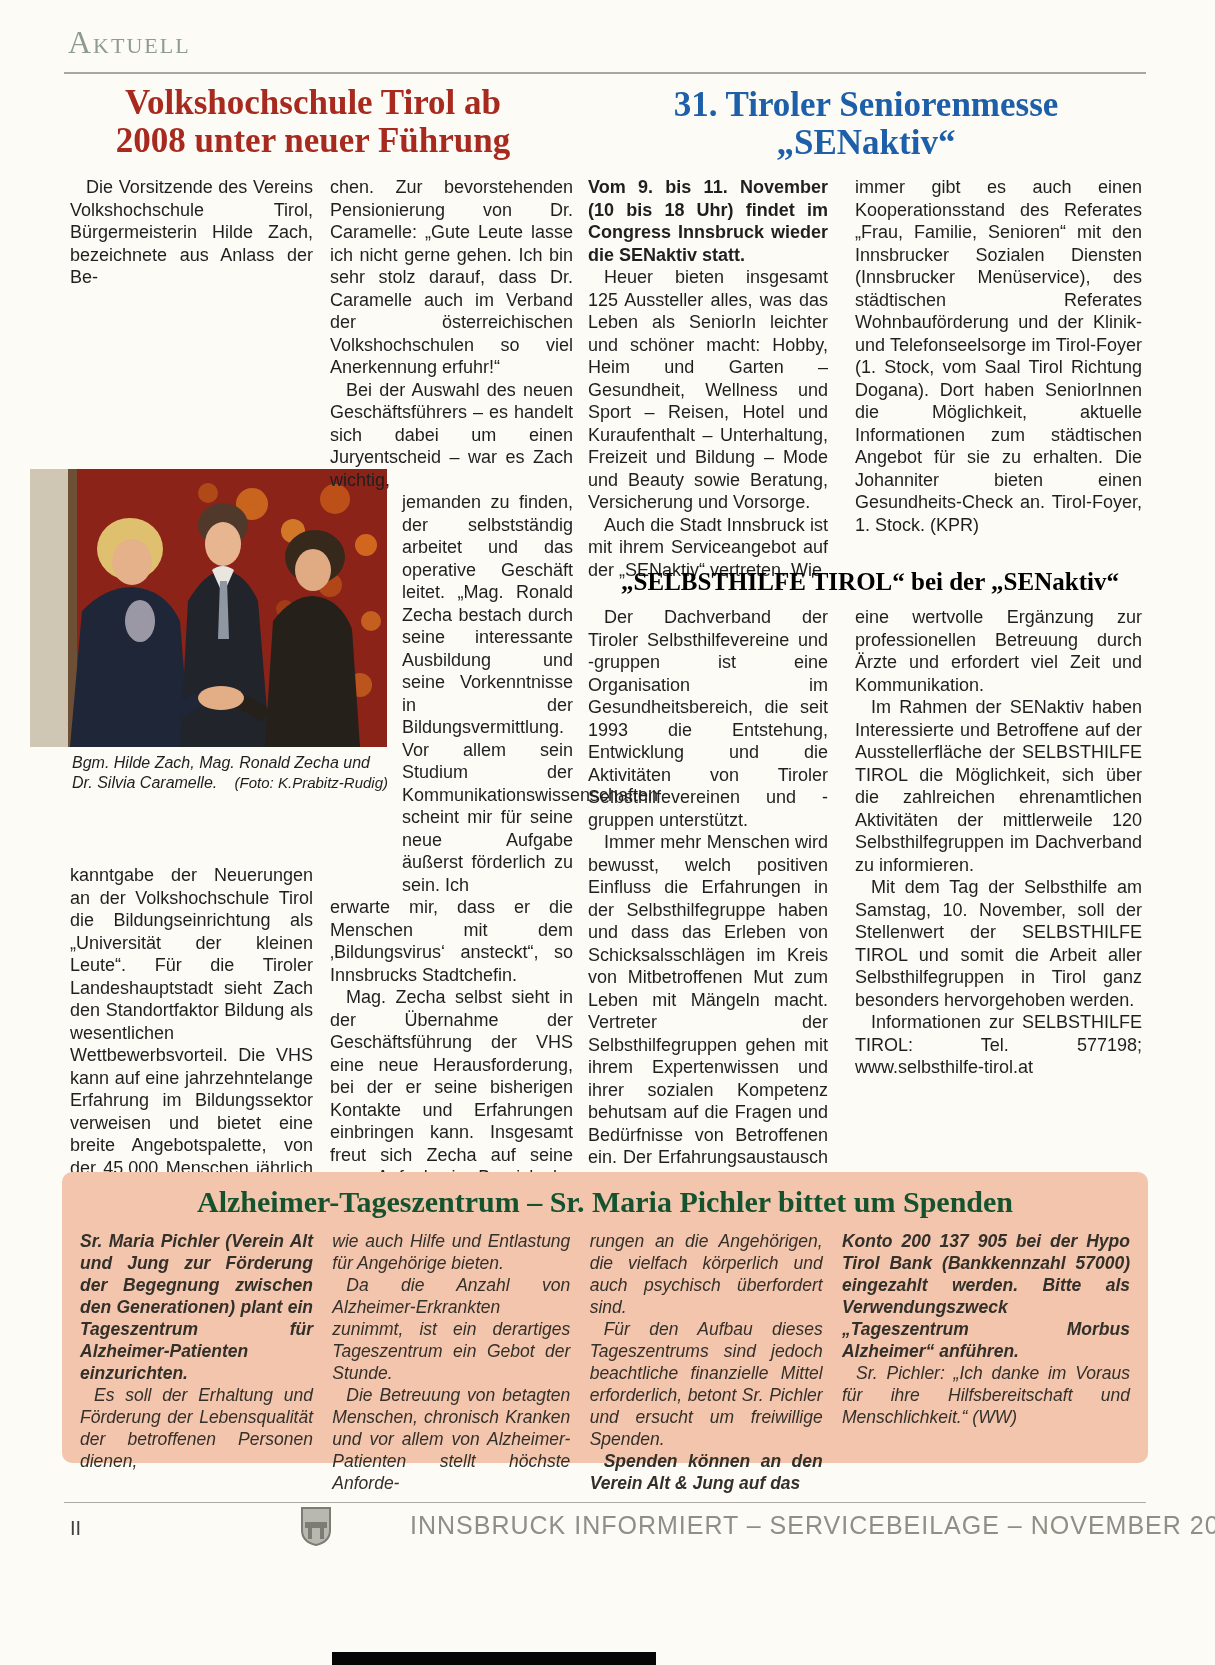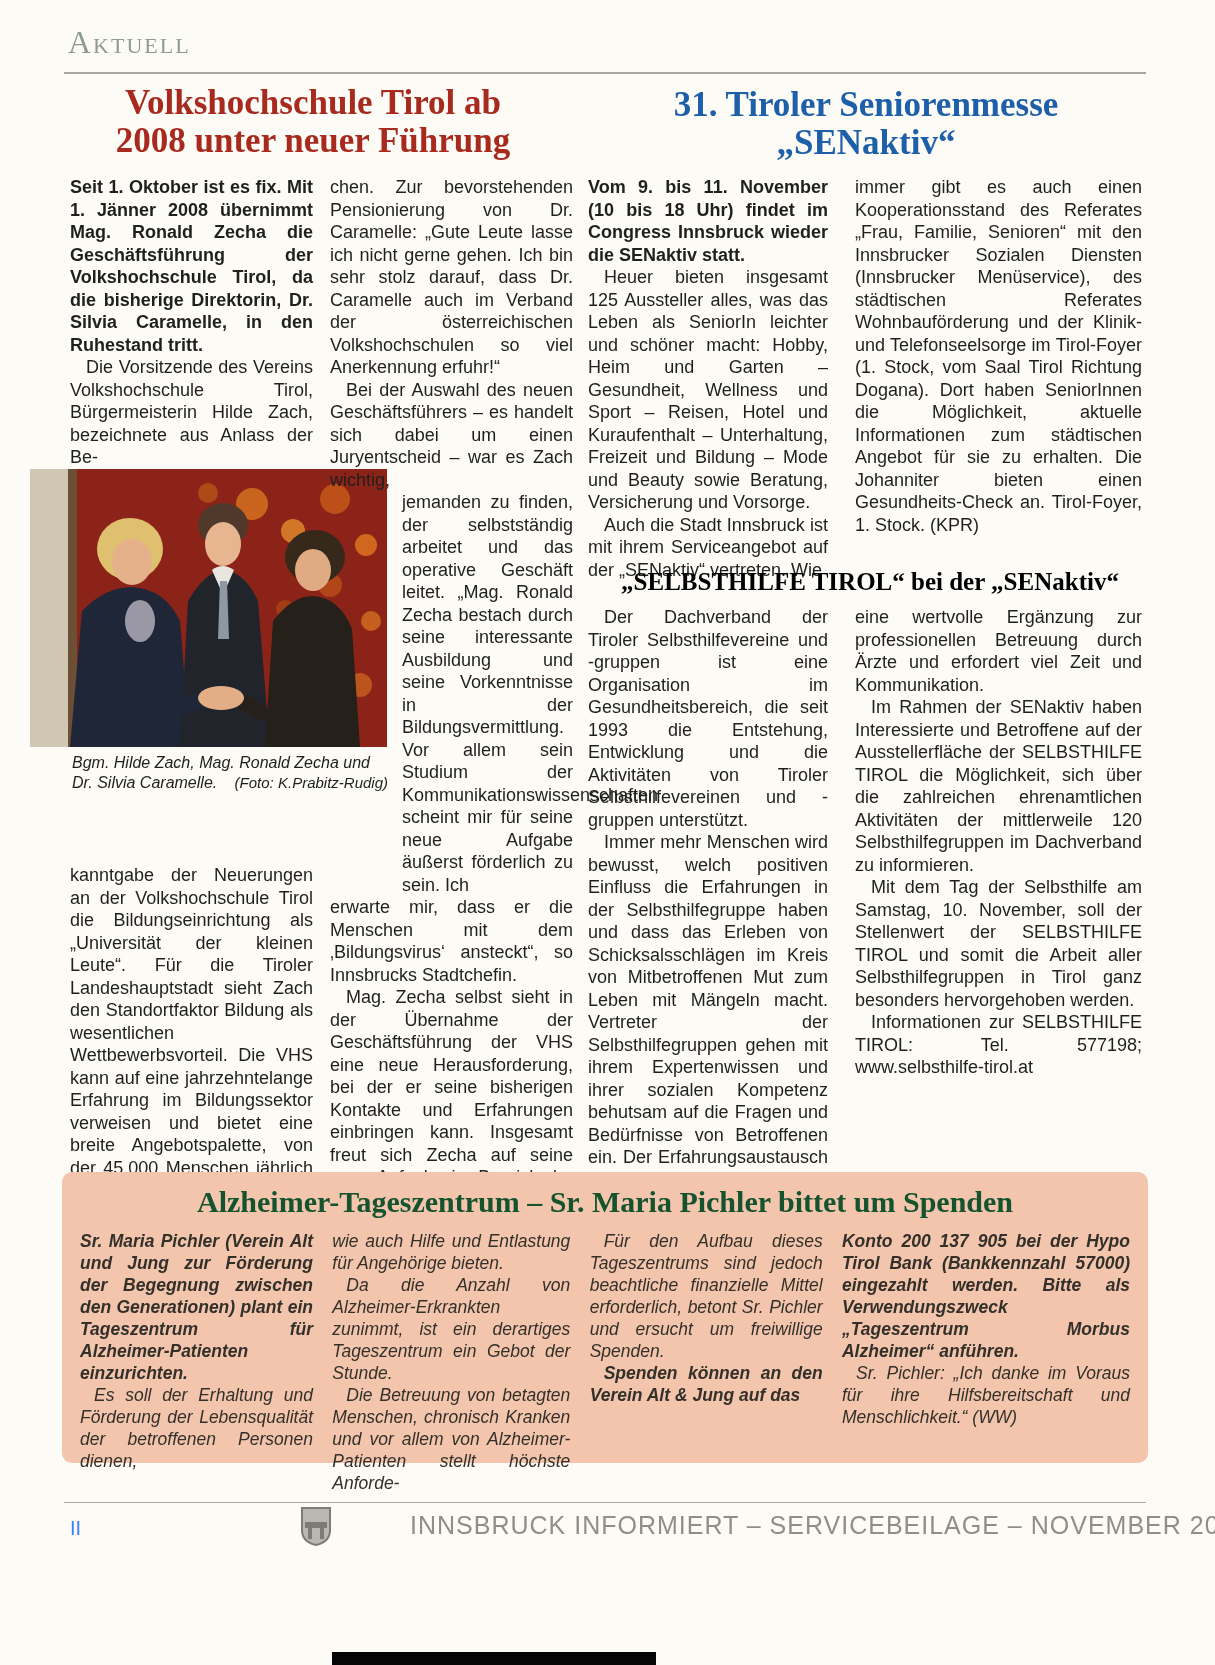--- a/index.html
+++ b/index.html
@@ -72,21 +72,21 @@
   .alz-col{
     font-size:17.5px; line-height:22px; font-style:italic;
     text-align:justify; color:#33302a; hyphens:auto;
   }
   .alz-col p{ margin:0; }
   .alz-col p.bold{ font-weight:bold; }
   .alz-col p.ind{ text-indent:14px; }
   .alz-c1{ width:233px; } .alz-c2{ width:238px; } .alz-c3{ width:233px; } .alz-c4{ width:288px; }
 
   .footer-rule{ left:64px; top:1502px; width:1082px; height:1px; background:#abaaa3; }
-  .footer-num{ left:70px; top:1517px; font-size:20px; color:#3b82f6; }
+  .footer-num{ left:70px; top:1517px; font-size:20px; color:#404040; }
   .footer-logo{ left:300px; top:1506px; width:32px; height:40px; }
   .footer-text{ left:410px; top:1511px; font-size:25px; letter-spacing:1px; color:#8f8e87; white-space:nowrap; }
 
   .scan-strip{ left:332px; top:1652px; width:324px; height:13px; background:#060606; }
 </style>
 </head>
 <body>
 
 <div class="page">
 
@@ -97,21 +97,20 @@
     <span class="tline">Volkshochschule Tirol ab</span>
     <span class="tline">2008 unter neuer Führung</span>
   </h1>
 
   <h1 class="abs headline sen-title">
     <span class="tline">31. Tiroler Seniorenmesse</span>
     <span class="tline">„SENaktiv“</span>
   </h1>
 
   <div class="abs bodycol vhs-col1-top">
-    <p class="lead">Seit 1. Oktober ist es fix. Mit 1. Jänner 2008 übernimmt Mag. Ronald Zecha die Geschäftsführung der Volkshochschule Tirol, da die bisherige Direktorin, Dr. Silvia Caramelle, in den Ruhestand tritt.</p>
     <p class="ind">Die Vorsitzende des Vereins Volkshochschule Tirol, Bürgermeisterin Hilde Zach, bezeichnete aus Anlass der Be-</p>
   </div>
 
   <div class="abs photo">
     <svg width="357" height="278" viewBox="0 0 357 278" xmlns="http://www.w3.org/2000/svg">
       <rect width="357" height="278" fill="#8c2318"></rect>
       <rect x="0" y="0" width="38" height="278" fill="#cfc6b4"></rect>
       <rect x="38" y="0" width="9" height="278" fill="#6d4f35"></rect>
       <g opacity="0.92">
         <circle cx="222" cy="35" r="16" fill="#cf6a1f"></circle>
@@ -198,20 +197,21 @@
       <div class="alz-col alz-c1">
         <p class="bold">Sr. Maria Pichler (Verein Alt und Jung zur Förderung der Begegnung zwischen den Generationen) plant ein Tageszentrum für Alzheimer-Patienten einzurichten.</p>
         <p class="ind">Es soll der Erhaltung und Förderung der Lebensqualität der betroffenen Personen dienen,</p>
       </div>
       <div class="alz-col alz-c2">
         <p>wie auch Hilfe und Entlastung für Angehörige bieten.</p>
         <p class="ind">Da die Anzahl von Alzheimer-Erkrankten zunimmt, ist ein derartiges Tageszentrum ein Gebot der Stunde.</p>
         <p class="ind">Die Betreuung von betagten Menschen, chronisch Kranken und vor allem von Alzheimer-Patienten stellt höchste Anforde-</p>
       </div>
       <div class="alz-col alz-c3">
+        <p>rungen an die Angehörigen, die vielfach körperlich und auch psychisch überfordert sind.</p>
         <p class="ind">Für den Aufbau dieses Tageszentrums sind jedoch beachtliche finanzielle Mittel erforderlich, betont Sr. Pichler und ersucht um freiwillige Spenden.</p>
         <p class="ind bold">Spenden können an den Verein Alt &amp; Jung auf das</p>
       </div>
       <div class="alz-col alz-c4">
         <p class="bold">Konto 200 137 905 bei der Hypo Tirol Bank (Bankkennzahl 57000) eingezahlt werden. Bitte als Verwendungszweck „Tageszentrum Morbus Alzheimer“ anführen.</p>
         <p class="ind">Sr. Pichler: „Ich danke im Voraus für ihre Hilfsbereitschaft und Menschlichkeit.“ (WW)</p>
       </div>
     </div>
   </div>
 

